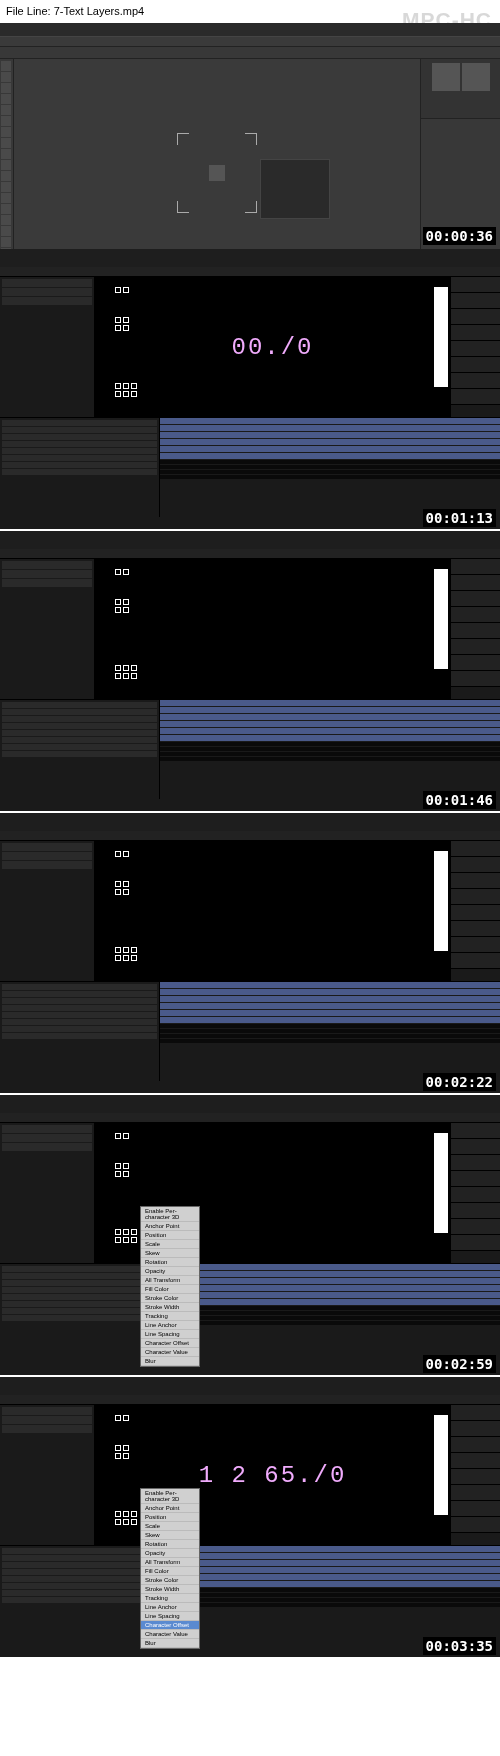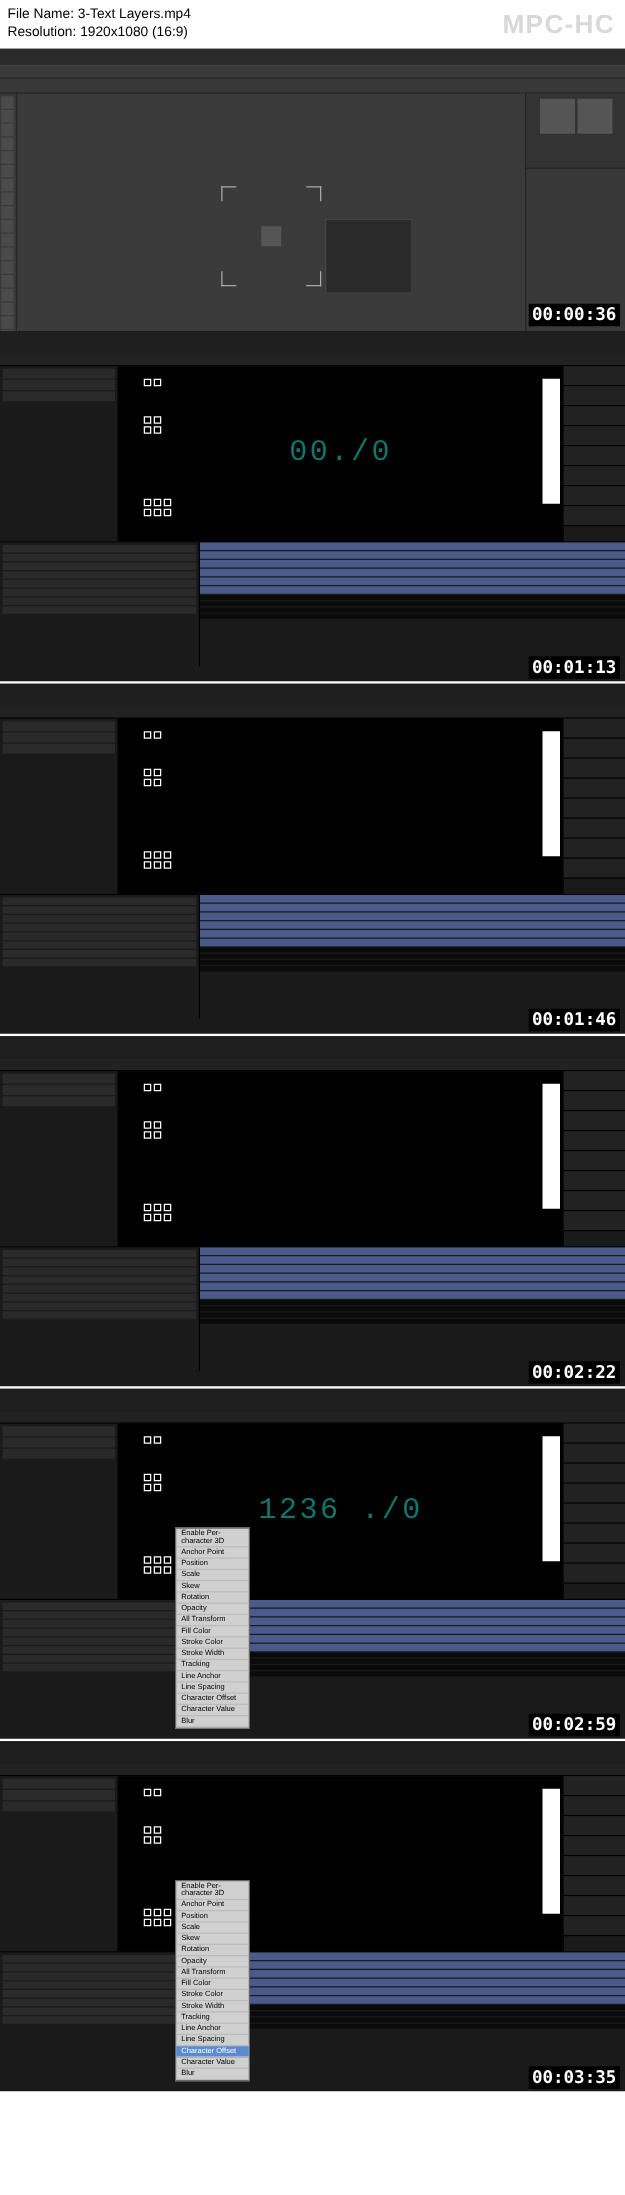--- a/index.html
+++ b/index.html
@@ -42,38 +42,37 @@
 .ae-project { width: 95px; background: #1a1a1a; border-right: 1px solid #000; padding: 2px; }
 .ae-proj-item { height: 8px; background: #2a2a2a; margin-bottom: 1px; font-size: 5px; color: #888; padding: 0 2px; }
 .ae-comp { flex: 1; background: #000; position: relative; display: flex; align-items: center; justify-content: center; }
 .ae-sidebar { width: 50px; background: #1a1a1a; border-left: 1px solid #000; }
 .ae-sidebar-sec { height: 16px; border-bottom: 1px solid #000; background: #222; }
 .ae-whitebar { position: absolute; right: 2px; top: 10px; width: 14px; height: 100px; background: #fff; }
 .ae-deco { position: absolute; }
 .sq-grid { display: grid; grid-template-columns: repeat(2, 6px); gap: 2px; }
 .sq-grid.three { grid-template-columns: repeat(3, 6px); }
 .sq { width: 6px; height: 6px; border: 1px solid #fff; }
-.ae-text { font-family: 'Courier New', monospace; font-size: 24px; color: #0f766e; letter-spacing: 2px; }
+.ae-text { font-family: 'Courier New', monospace; font-size: 24px; color: #f0abfc; letter-spacing: 2px; }
 .ae-text .red { color: #c44; }
 .ae-timeline { height: 100px; background: #1a1a1a; border-top: 1px solid #000; display: flex; }
 .ae-tl-left { width: 160px; background: #1a1a1a; border-right: 1px solid #000; padding: 2px; }
 .ae-tl-right { flex: 1; background: #1a1a1a; position: relative; }
 .ae-layer-row { height: 6px; background: #2a2a2a; margin-bottom: 1px; font-size: 4px; }
 .ae-track { height: 6px; background: #4a5a8a; margin-bottom: 1px; }
 .ae-track.thin { height: 4px; background: #0a0a0a; }
 .ctx-menu { position: absolute; background: #d0d0d0; color: #000; font-size: 6px; width: 60px; border: 1px solid #666; z-index: 10; }
 .ctx-item { padding: 1px 4px; border-bottom: 1px solid #bbb; }
 .ctx-item.hover { background: #5a8ad0; color: #fff; }
 </style>
 </head>
 <body>
 
 <div class="header">
-  <div class="header-line"><span>File Name:</span> <span>3-Text Layers.mp4</span></div>
-  <div class="header-line"><span>Resolution:</span> <span>1920x1080 (16:9)</span></div>
+  <div class="header-line"><span>File Line:</span> <span>7-Text Layers.mp4</span></div>
   <div class="watermark">MPC-HC</div>
 </div>
 
 <div id="frames-container">
   <div class="frame frame-ps">
     <div class="ps-titlebar"></div>
     <div class="ps-menubar"></div>
     <div class="ps-optbar"></div>
     <div class="ps-body">
       <div class="ps-tools">
@@ -390,21 +389,20 @@
         <div class="ae-deco" style="left:20px;bottom:20px">
             <div class="sq-grid three">
               <div class="sq"></div>
               <div class="sq"></div>
               <div class="sq"></div>
               <div class="sq"></div>
               <div class="sq"></div>
               <div class="sq"></div>
             </div>
           </div>
-        <div class="ae-text"><span class="">1</span><span class="">2</span><span class="">3</span><span class="">6</span><span class=""> </span><span class="">.</span><span class="">/</span><span class="">0</span></div>
         <div class="ae-whitebar"></div>
       </div>
       <div class="ae-sidebar">
           <div class="ae-sidebar-sec"></div>
           <div class="ae-sidebar-sec"></div>
           <div class="ae-sidebar-sec"></div>
           <div class="ae-sidebar-sec"></div>
           <div class="ae-sidebar-sec"></div>
           <div class="ae-sidebar-sec"></div>
           <div class="ae-sidebar-sec"></div>
@@ -484,20 +482,21 @@
         <div class="ae-deco" style="left:20px;bottom:20px">
             <div class="sq-grid three">
               <div class="sq"></div>
               <div class="sq"></div>
               <div class="sq"></div>
               <div class="sq"></div>
               <div class="sq"></div>
               <div class="sq"></div>
             </div>
           </div>
+        <div class="ae-text"><span class="">1</span><span class="red"> </span><span class="">2</span><span class="red"> </span><span class="">6</span><span class="">5</span><span class="">.</span><span class="">/</span><span class="">0</span></div>
         <div class="ae-whitebar"></div>
       </div>
       <div class="ae-sidebar">
           <div class="ae-sidebar-sec"></div>
           <div class="ae-sidebar-sec"></div>
           <div class="ae-sidebar-sec"></div>
           <div class="ae-sidebar-sec"></div>
           <div class="ae-sidebar-sec"></div>
           <div class="ae-sidebar-sec"></div>
           <div class="ae-sidebar-sec"></div>

